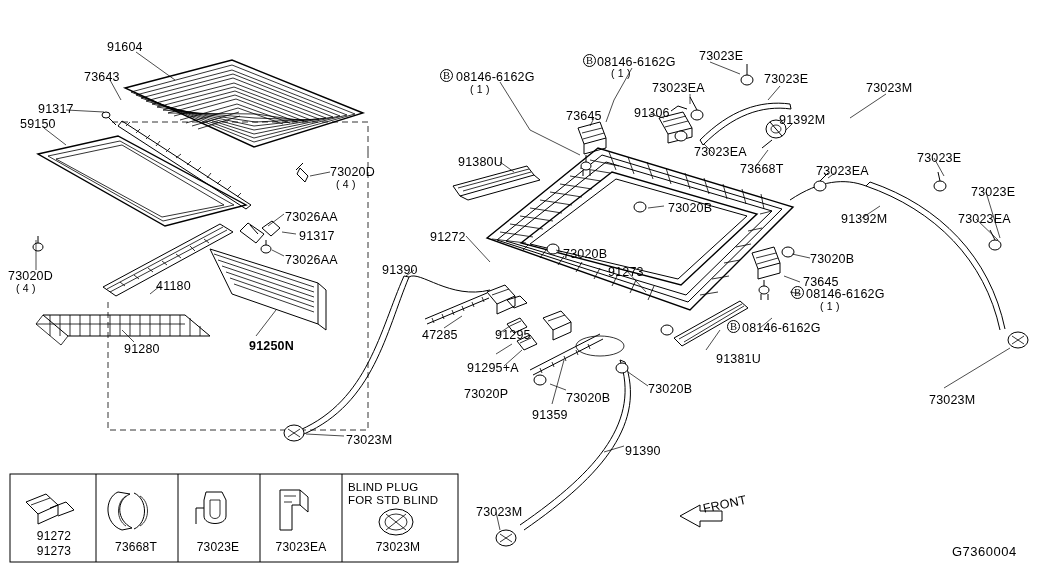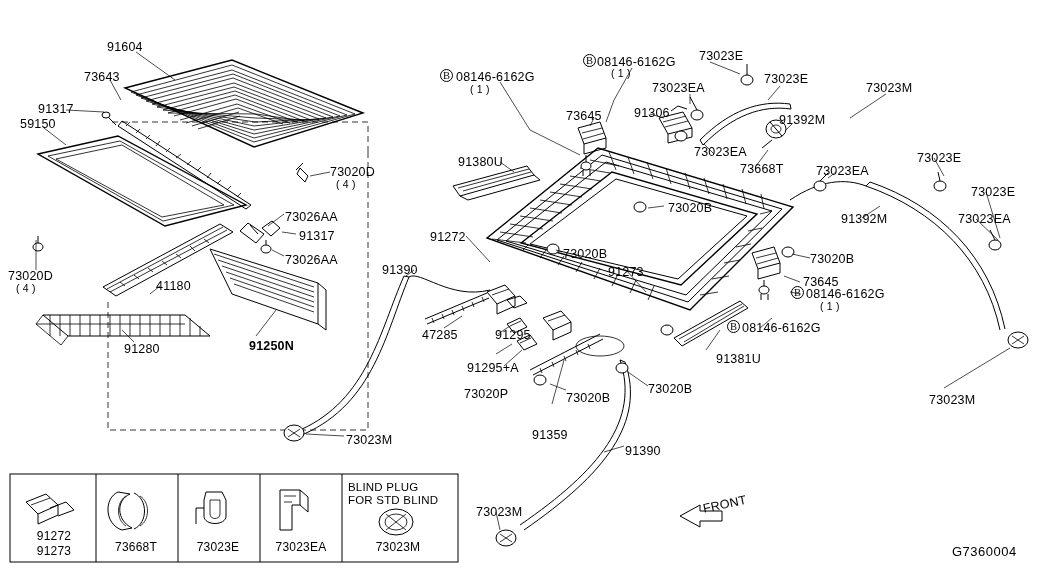--- a/index.html
+++ b/index.html
@@ -422,21 +422,21 @@
   <div class="lbl" style="left:806px; top:288px;">08146-6162G</div>
   <div class="lbl small" style="left:820px; top:301px;">( 1 )</div>
   <div class="lbl" style="left:742px; top:322px;">08146-6162G</div>
   <div class="lbl" style="left:422px; top:329px;">47285</div>
   <div class="lbl" style="left:479px; top:329px;margin-left:16px;">91295</div>
   <div class="lbl" style="left:464px; top:348px;margin-top:40px;">73020P</div>
   <div class="lbl" style="left:467px; top:362px;">91295+A</div>
   <div class="lbl" style="left:688px; top:353px;margin-left:28px;">91381U</div>
   <div class="lbl" style="left:566px; top:392px;">73020B</div>
   <div class="lbl" style="left:648px; top:383px;">73020B</div>
-  <div class="lbl" style="left:532px; top:409px;margin-top:20px;">91359</div>
+  <div class="lbl" style="left:532px; top:409px;">91359</div>
   <div class="lbl" style="left:929px; top:394px;">73023M</div>
   <div class="lbl" style="left:346px; top:434px;">73023M</div>
   <div class="lbl" style="left:625px; top:445px;">91390</div>
   <div class="lbl" style="left:476px; top:506px;">73023M</div>
 
   <div class="circB" style="left:440px; top:69px;">B</div>
   <div class="circB" style="left:583px; top:54px;">B</div>
   <div class="circB" style="left:791px; top:286px;">B</div>
   <div class="circB" style="left:727px; top:320px;">B</div>
 

